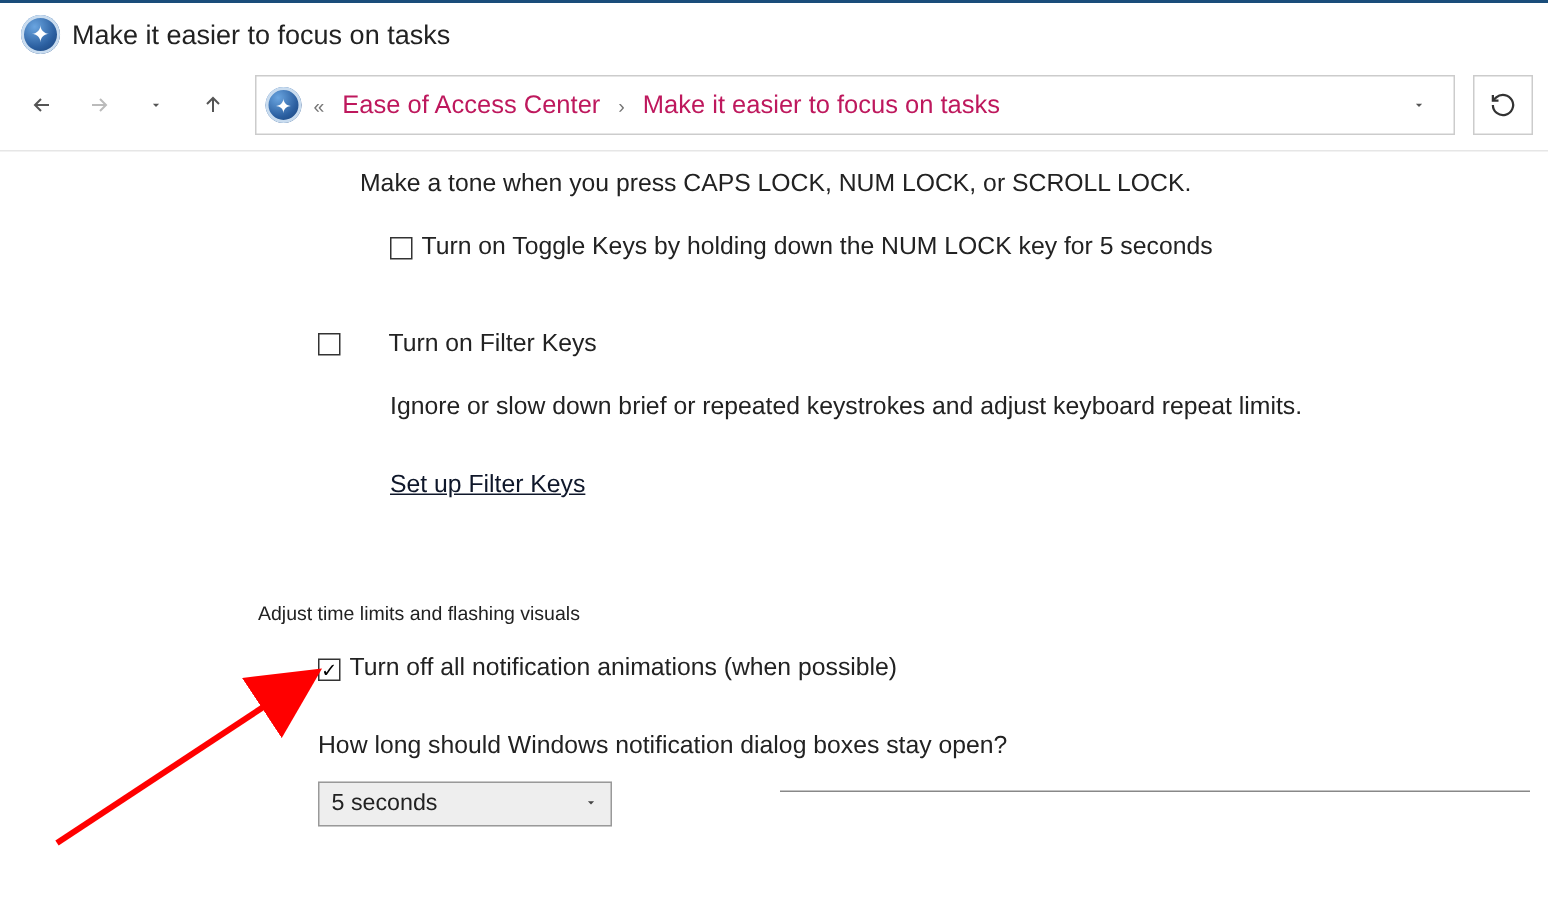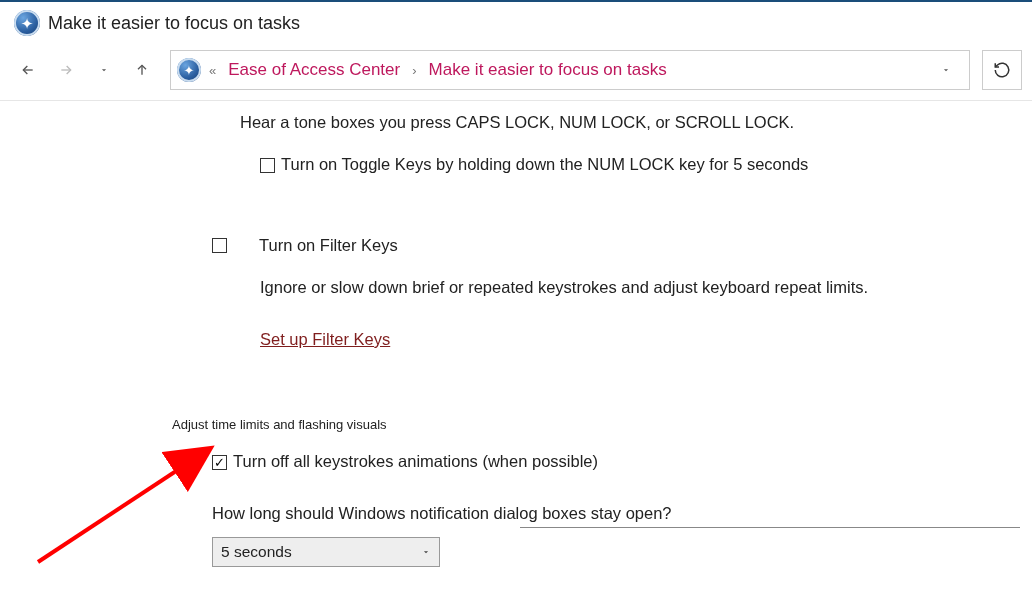--- a/index.html
+++ b/index.html
@@ -98,59 +98,59 @@
       display:inline-flex; align-items:center; justify-content:center;
       margin-top: 2px;
     }
     .checkbox.checked::after {
       content: "✓";
       font-size: 13px;
       line-height: 1;
       color: #000;
     }
 
-    .link { color: #7f1d1d; font-size: 16.5px; }
+    .link { color: #0f172a; font-size: 16.5px; }
     .section-head {
       margin-top: 68px;
       margin-left: 152px;
       font-size: 13px;
       position: relative;
     }
     .section-rule {
       position: absolute;
       top: 426px;
       left: 520px;
       right: 12px;
       height: 1px;
       background: #888;
     }
 
     .dropdown {
       margin-left: 192px;
       margin-top: 12px;
-      width: 228px;
+      width: 196px;
       height: 30px;
       border: 1px solid #999;
       background: #eee;
       display:flex; align-items:center; justify-content:space-between;
       padding: 4px 8px;
       font-size: 15.5px;
     }
     .dropdown .dd-caret svg { width:10px; height:10px; color:#444; }
 
     .arrow-annot {
       position: absolute;
       left: 30px;
       top: 444px;
       width: 190px;
       height: 120px;
       pointer-events: none;
     }
     .gap-md { margin-top: 20px; }
-    .gap-cb { margin-top: 58px; gap: 32px; }
+    .gap-cb { margin-top: 42px; gap: 32px; }
   </style>
 </head>
 <body>
 
 <div class="topbar">
   <div class="title-row">
     <div class="ease-icon">
       <span class="ease-icon-inner">✦</span>
     </div>
     <div class="win-title">Make it easier to focus on tasks</div>
@@ -201,21 +201,21 @@
       <svg viewBox="0 0 24 24" fill="none" stroke="currentColor" stroke-width="2">
           <path d="M3 12a9 9 0 1 0 3-6.7L3 8"></path>
           <path d="M3 3v5h5"></path>
         </svg>
     </div>
   </div>
 </div>
 
 <div class="content">
 
-  <div class="line indent1 desc-line">Hear a tone boxes you press CAPS LOCK, NUM LOCK, or SCROLL LOCK.</div>
+  <div class="line indent1 desc-line">Make a tone when you press CAPS LOCK, NUM LOCK, or SCROLL LOCK.</div>
 
   <div class="check-row gap-md" style="margin-left:240px;">
     <span class="checkbox"></span>
     <span class="line">Turn on Toggle Keys by holding down the NUM LOCK key for 5 seconds</span>
   </div>
 
   <div class="check-row gap-cb indent-cb">
     <span class="checkbox"></span>
     <span class="line">Turn on Filter Keys</span>
   </div>
@@ -223,21 +223,21 @@
   <div class="line indent2 gap-md">Ignore or slow down brief or repeated keystrokes and adjust keyboard repeat limits.</div>
 
   <div class="indent2" style="margin-top:32px;">
     <a href="#" class="link">Set up Filter Keys</a>
   </div>
 
   <div class="section-head">Adjust time limits and flashing visuals</div>
 
   <div class="check-row indent-cb2" style="margin-top:18px;">
     <span class="checkbox checked"></span>
-    <span class="line">Turn off all keystrokes animations (when possible)</span>
+    <span class="line">Turn off all notification animations (when possible)</span>
   </div>
 
   <div class="line indent-cb2" style="margin-top:30px;">How long should Windows notification dialog boxes stay open?</div>
 
   <div class="dropdown">
     <span>5 seconds</span>
     <span class="dd-caret">
       <svg viewBox="0 0 24 24" fill="currentColor">
           <path d="M7 10l5 5 5-5z"></path>
         </svg>

